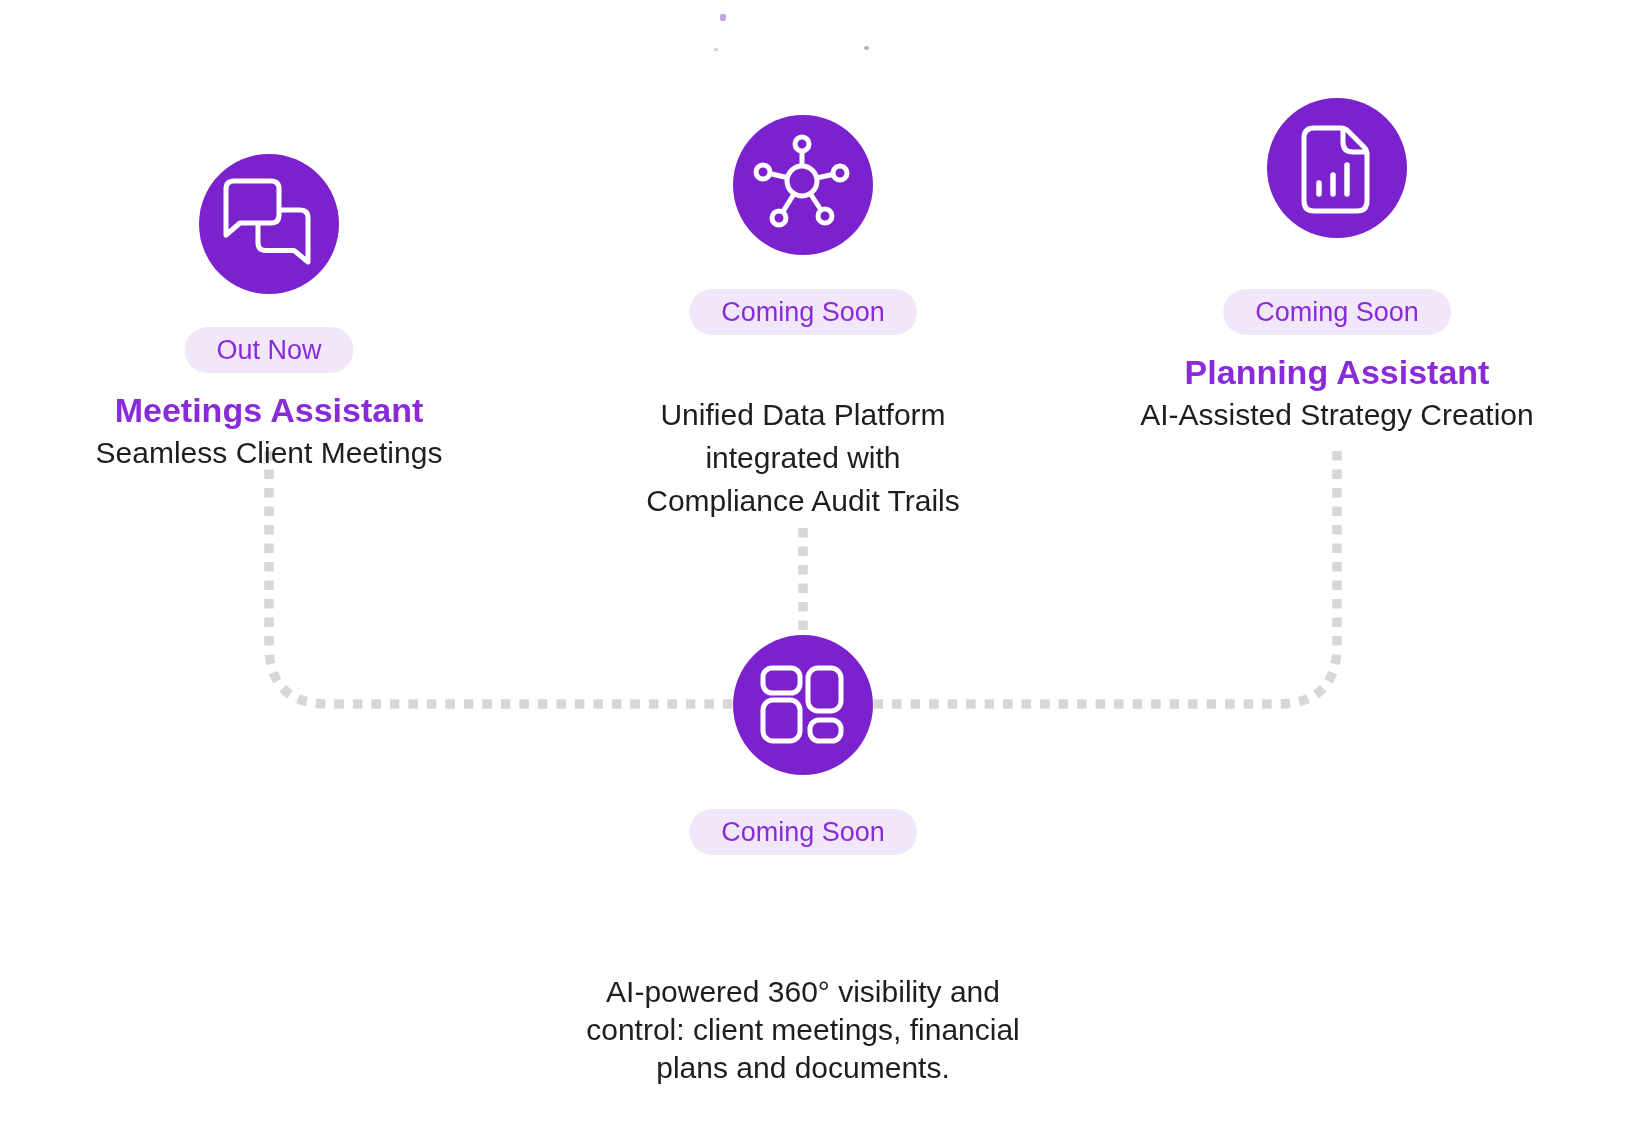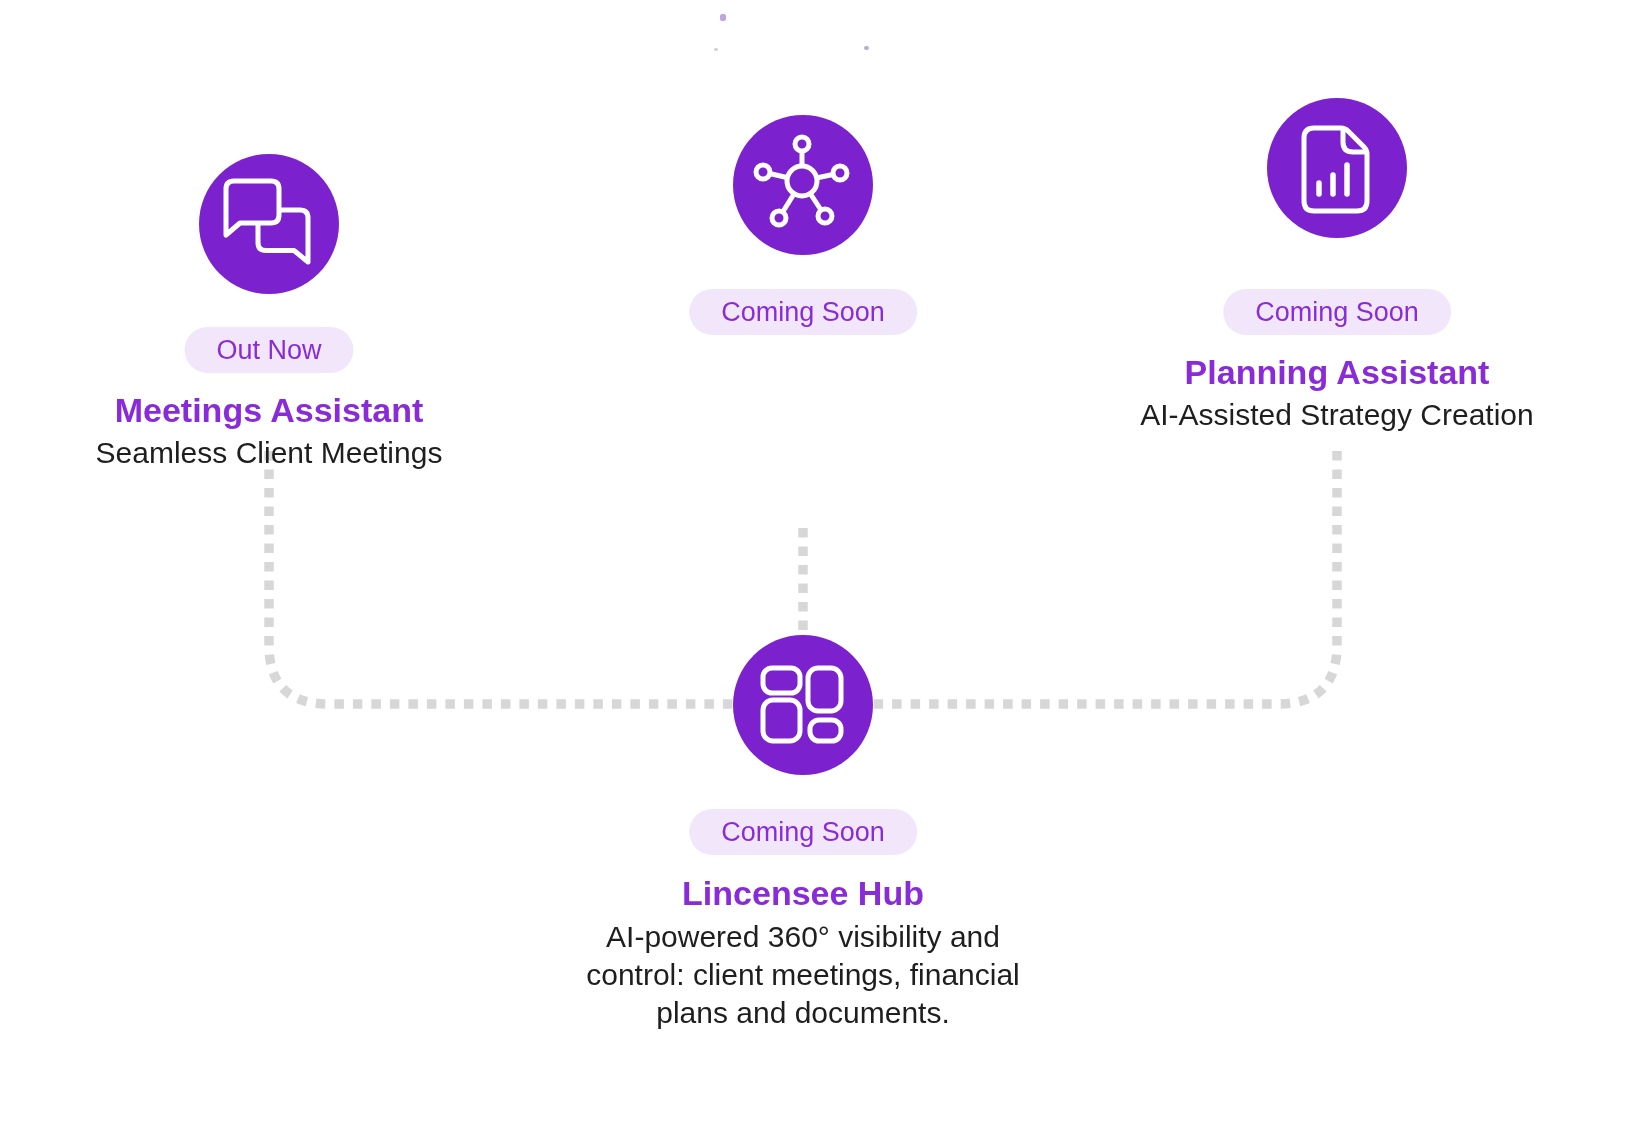--- a/index.html
+++ b/index.html
@@ -38,21 +38,21 @@
     position:absolute;top:352px;left:0;width:100%;
     text-align:center;color:#8A2BD9;
     font-size:34px;font-weight:700;line-height:40px;white-space:nowrap;
   }
   .col-hub .p-title{top:873px;}
   .p-desc{
     position:absolute;top:393px;left:-60px;width:640px;
     text-align:center;color:#1E1E1E;
     font-size:30px;font-weight:400;line-height:43px;white-space:pre-line;
   }
-  .col-hub .p-desc{top:918px;line-height:38px;}
+  .col-hub .p-desc{top:973px;line-height:38px;}
   .artifact{position:absolute;border-radius:2px;z-index:0;}
   .a1{left:720px;top:14px;width:6px;height:7px;background:#8a5cc9;opacity:.55;}
   .a2{left:714px;top:48px;width:4px;height:3px;background:#c9c2d6;opacity:.8;}
   .a3{left:864px;top:46px;width:5px;height:4px;background:#9f8cb8;opacity:.7;}
 </style>
 </head>
 <body>
 
 <div class="canvas">
 
@@ -96,20 +96,23 @@
           <circle cx="69" cy="66" r="15" fill="#7B22CE"></circle>
           <circle cx="69" cy="29" r="7" fill="#7B22CE"></circle>
           <circle cx="30" cy="57" r="7" fill="#7B22CE"></circle>
           <circle cx="107" cy="58" r="7" fill="#7B22CE"></circle>
           <circle cx="46" cy="103" r="7" fill="#7B22CE"></circle>
           <circle cx="92" cy="101" r="7" fill="#7B22CE"></circle>
         </g>
       </svg>
     </div>
     <div class="badge">Coming Soon</div>
+    <div class="p-desc">Unified Data Platform
+integrated with
+Compliance Audit Trails</div>
   </div>
 
   <div class="col col-right">
     <div class="icon-circle">
       <svg viewBox="0 0 140 140">
         <g stroke="#ffffff" fill="none" stroke-width="5" stroke-linejoin="round" stroke-linecap="round">
           <path d="M 47 30 L 74 30 Q 78 30 81 33 L 97 49 Q 100 52 100 56 L 100 103 Q 100 113 90 113 L 47 113 Q 37 113 37 103 L 37 40 Q 37 30 47 30 Z"></path>
           <path d="M 76 31 L 76 44 Q 76 54 86 54 L 99 54"></path>
           <line x1="52" y1="96" x2="52" y2="85" stroke-width="5.5"></line>
           <line x1="66" y1="96" x2="66" y2="77" stroke-width="5.5"></line>
@@ -127,19 +130,18 @@
       <svg viewBox="0 0 140 140">
         <g stroke="#ffffff" fill="none" stroke-width="5">
           <rect x="30" y="33" width="37" height="25" rx="9"></rect>
           <rect x="75" y="33" width="33" height="43" rx="10"></rect>
           <rect x="30" y="65" width="37" height="41" rx="10"></rect>
           <rect x="77" y="85" width="31" height="21" rx="9"></rect>
         </g>
       </svg>
     </div>
     <div class="badge">Coming Soon</div>
-    <div class="p-title">Lincensee Hub</div>
     <div class="p-desc">AI-powered 360° visibility and
 control: client meetings, financial
 plans and documents.</div>
   </div>
 
 </div>
 
 </body></html>

